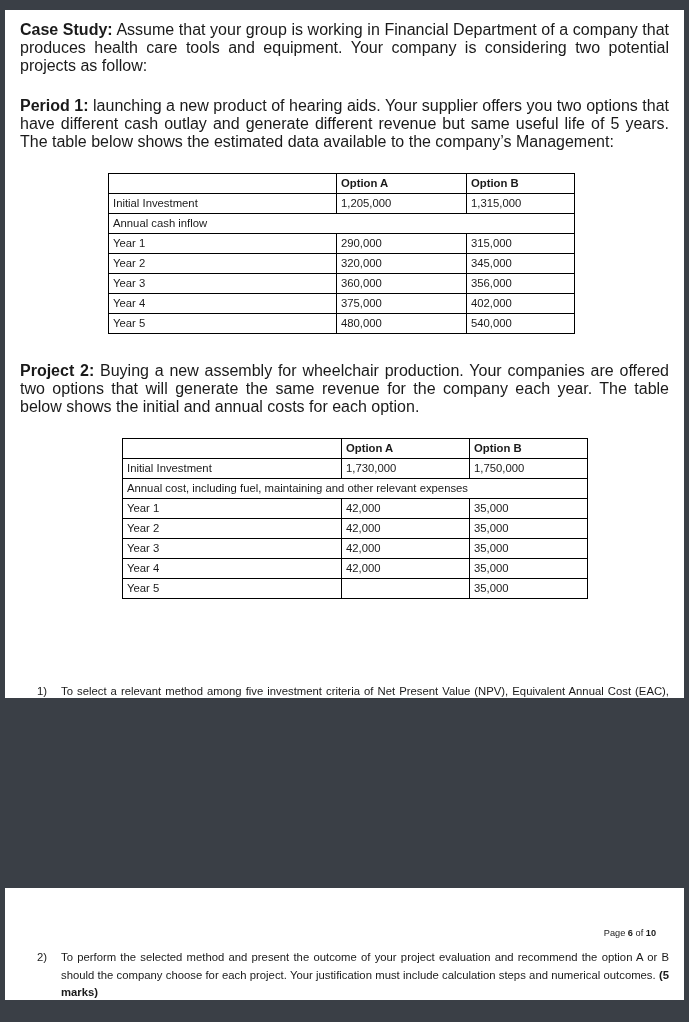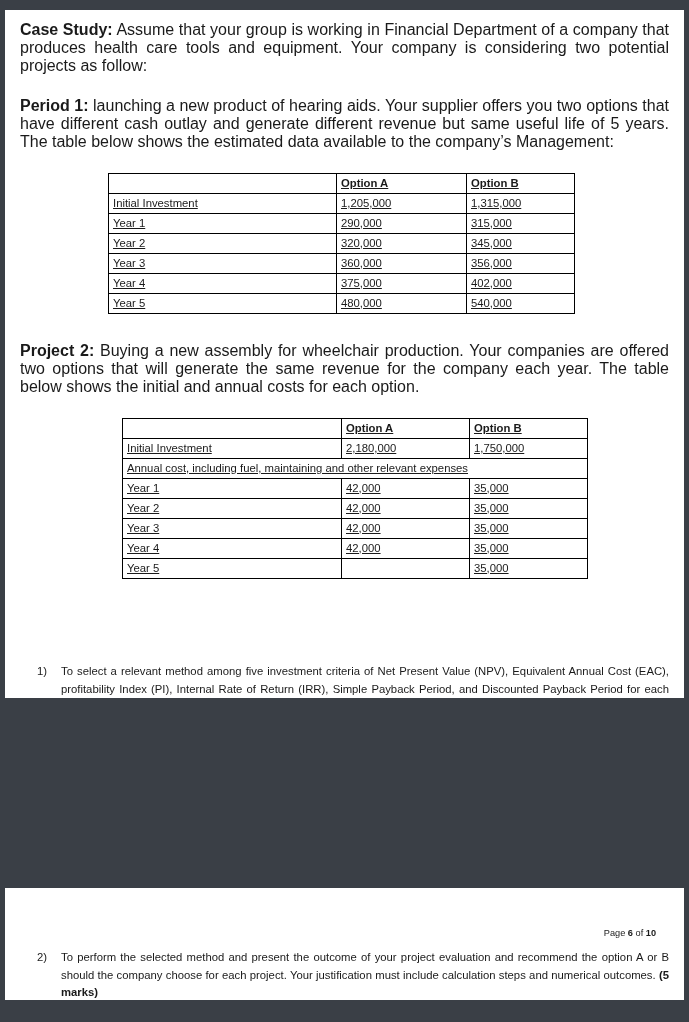--- a/index.html
+++ b/index.html
@@ -54,21 +54,20 @@
   .para.first { padding-top: 11px; }
   .gap-md { height: 22px; }
   .gap-lg { height: 28px; }
   b, .b { font-weight: bold; }
 
   
   table.doc-table {
     border-collapse: collapse;
     font-size: 11.3px;
     table-layout: fixed;
-    text-decoration: underline;
   }
   table.doc-table td {
     border: 1px solid #000000;
     padding: 1px 4px 2px 4px;
     height: 16px;
     line-height: 15px;
     vertical-align: middle;
     overflow: hidden;
     white-space: nowrap;
   }
@@ -150,20 +149,23 @@
               <td class="hd"></td>
               <td class="hd">Option A</td>
               <td class="hd">Option B</td>
             </tr>
             <tr>
               <td>Initial Investment</td>
               <td>1,205,000</td>
               <td>1,315,000</td>
             </tr>
             <tr>
+              <td colspan="3">Annual cash inflow</td>
+            </tr>
+            <tr>
               <td>Year 1</td>
               <td>290,000</td>
               <td>315,000</td>
             </tr>
             <tr>
               <td>Year 2</td>
               <td>320,000</td>
               <td>345,000</td>
             </tr>
             <tr>
@@ -199,21 +201,21 @@
             <col class="c3">
           </colgroup>
         <tbody>
             <tr>
               <td class="hd"></td>
               <td class="hd">Option A</td>
               <td class="hd">Option B</td>
             </tr>
             <tr>
               <td>Initial Investment</td>
-              <td>2,180,000</td>
+              <td>1,730,000</td>
               <td>1,750,000</td>
             </tr>
             <tr>
               <td colspan="3">Annual cost, including fuel, maintaining and other relevant expenses</td>
             </tr>
             <tr>
               <td>Year 1</td>
               <td>42,000</td>
               <td>35,000</td>
             </tr>

